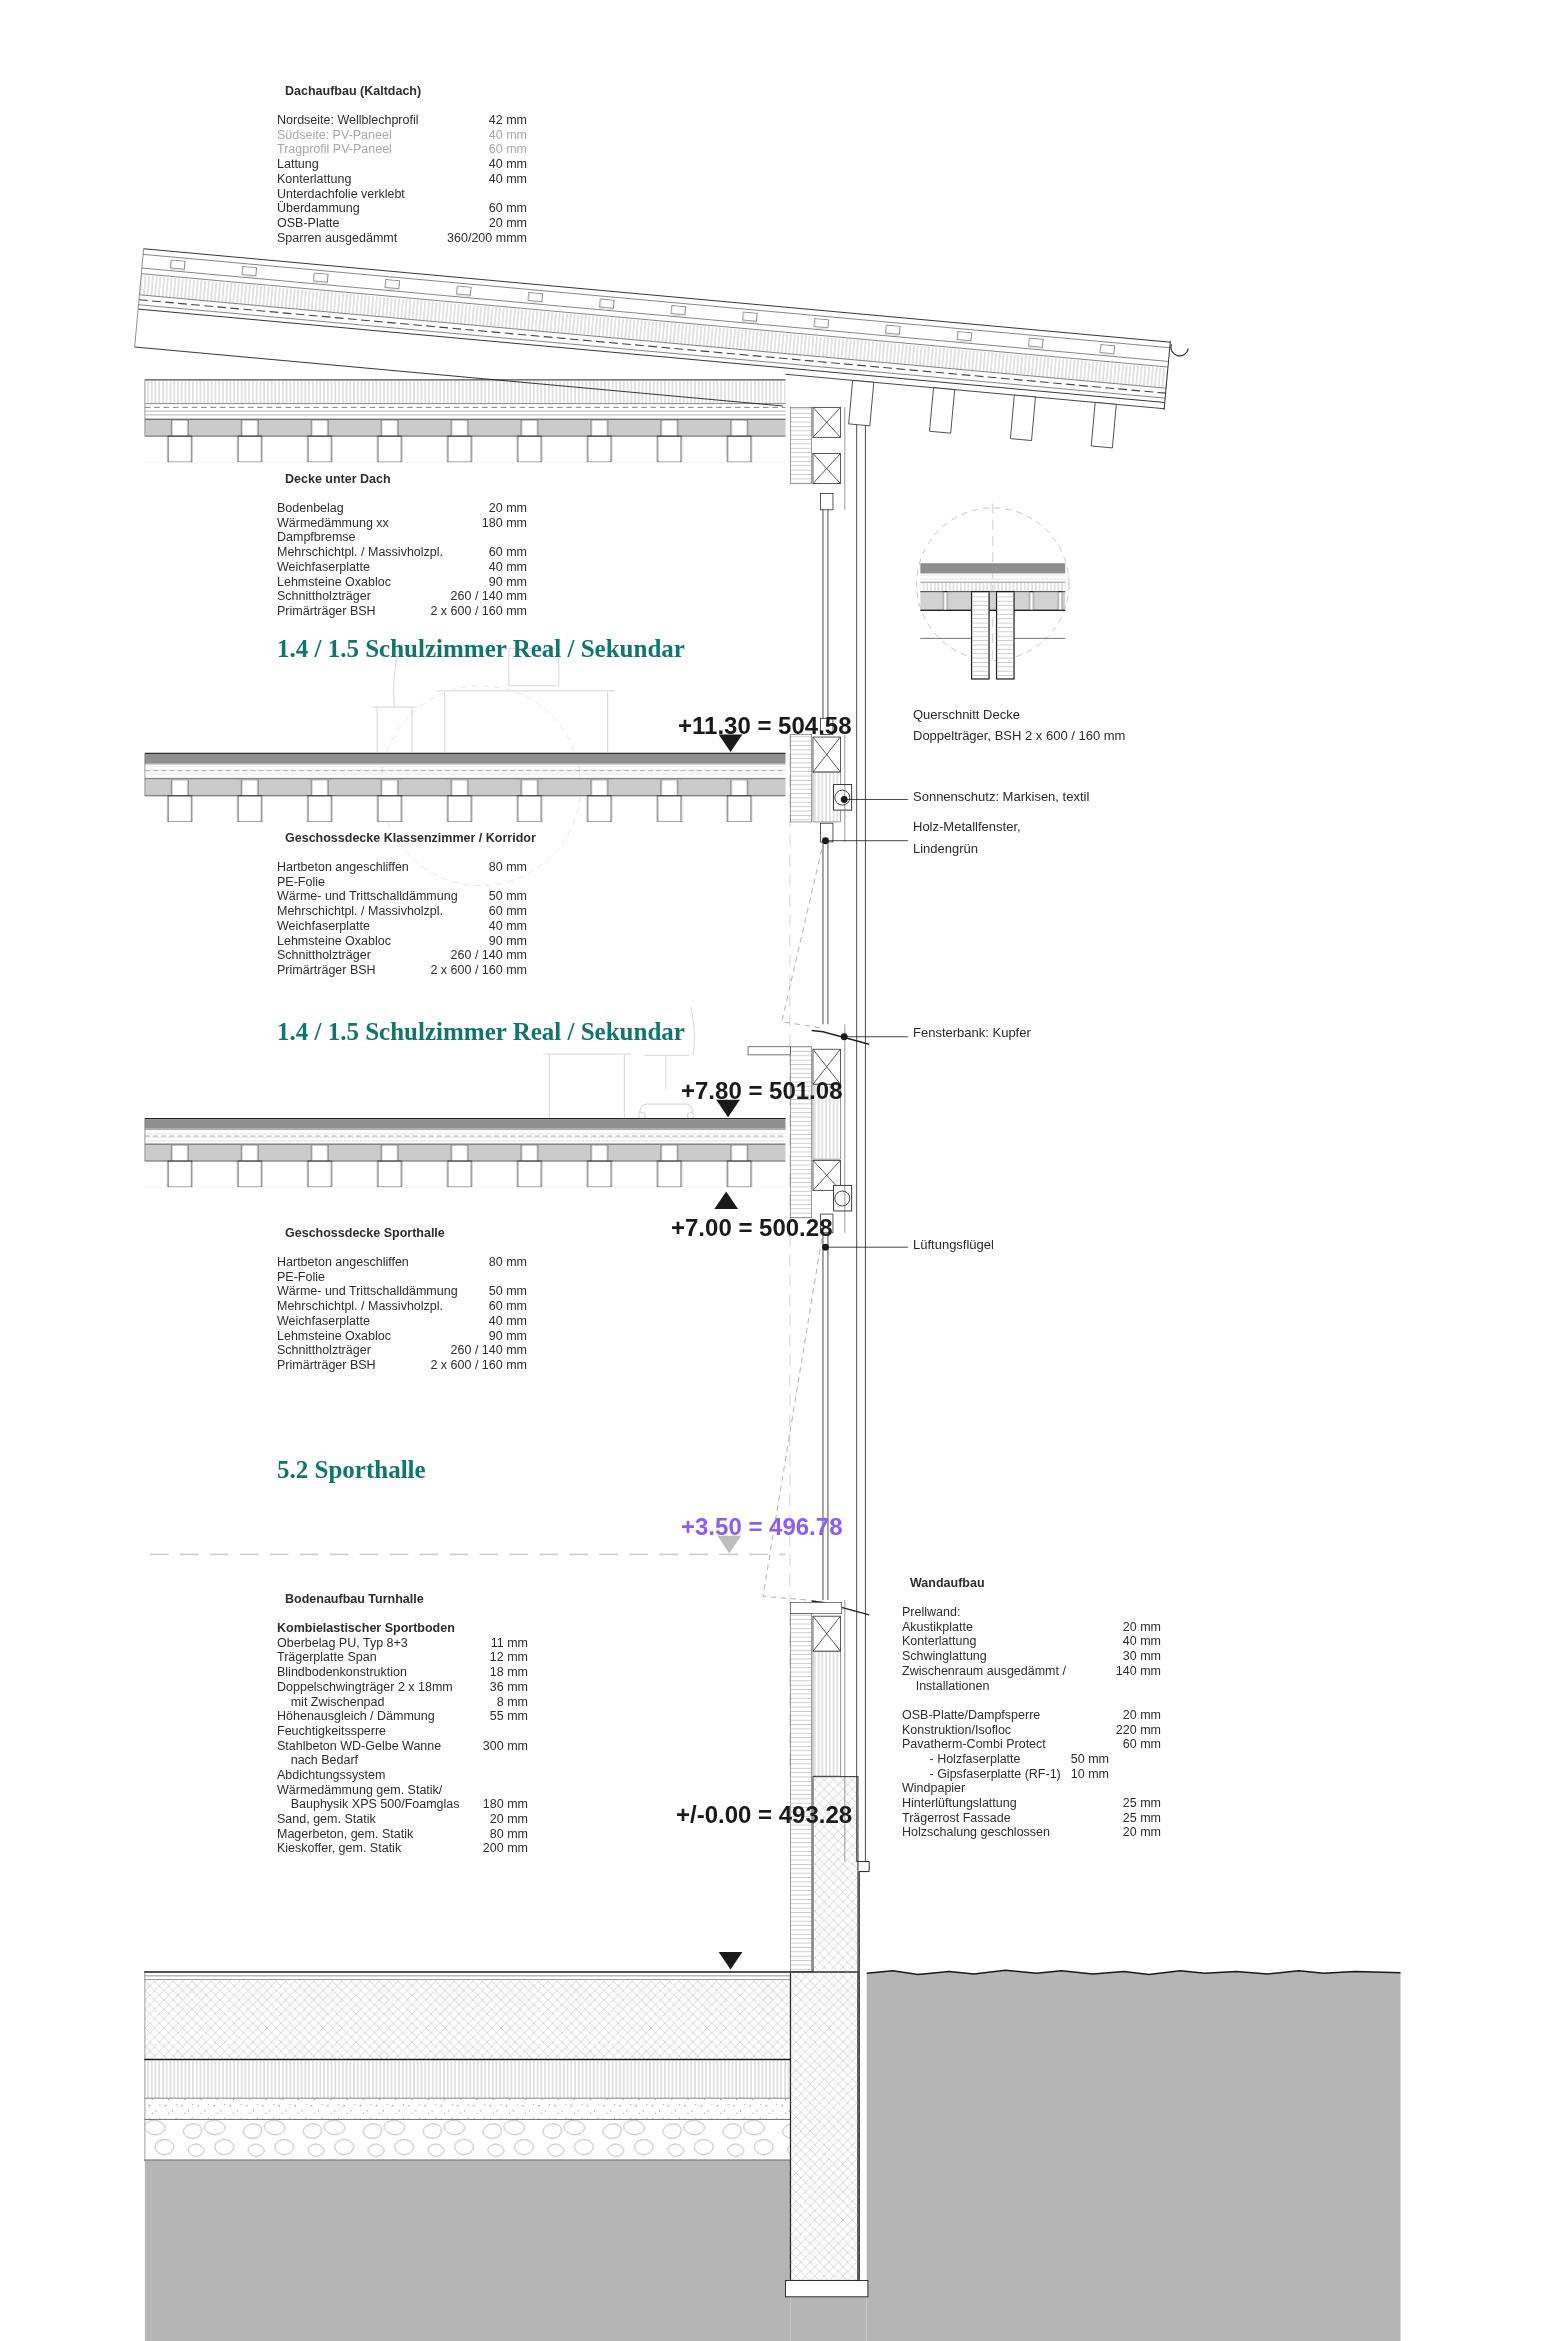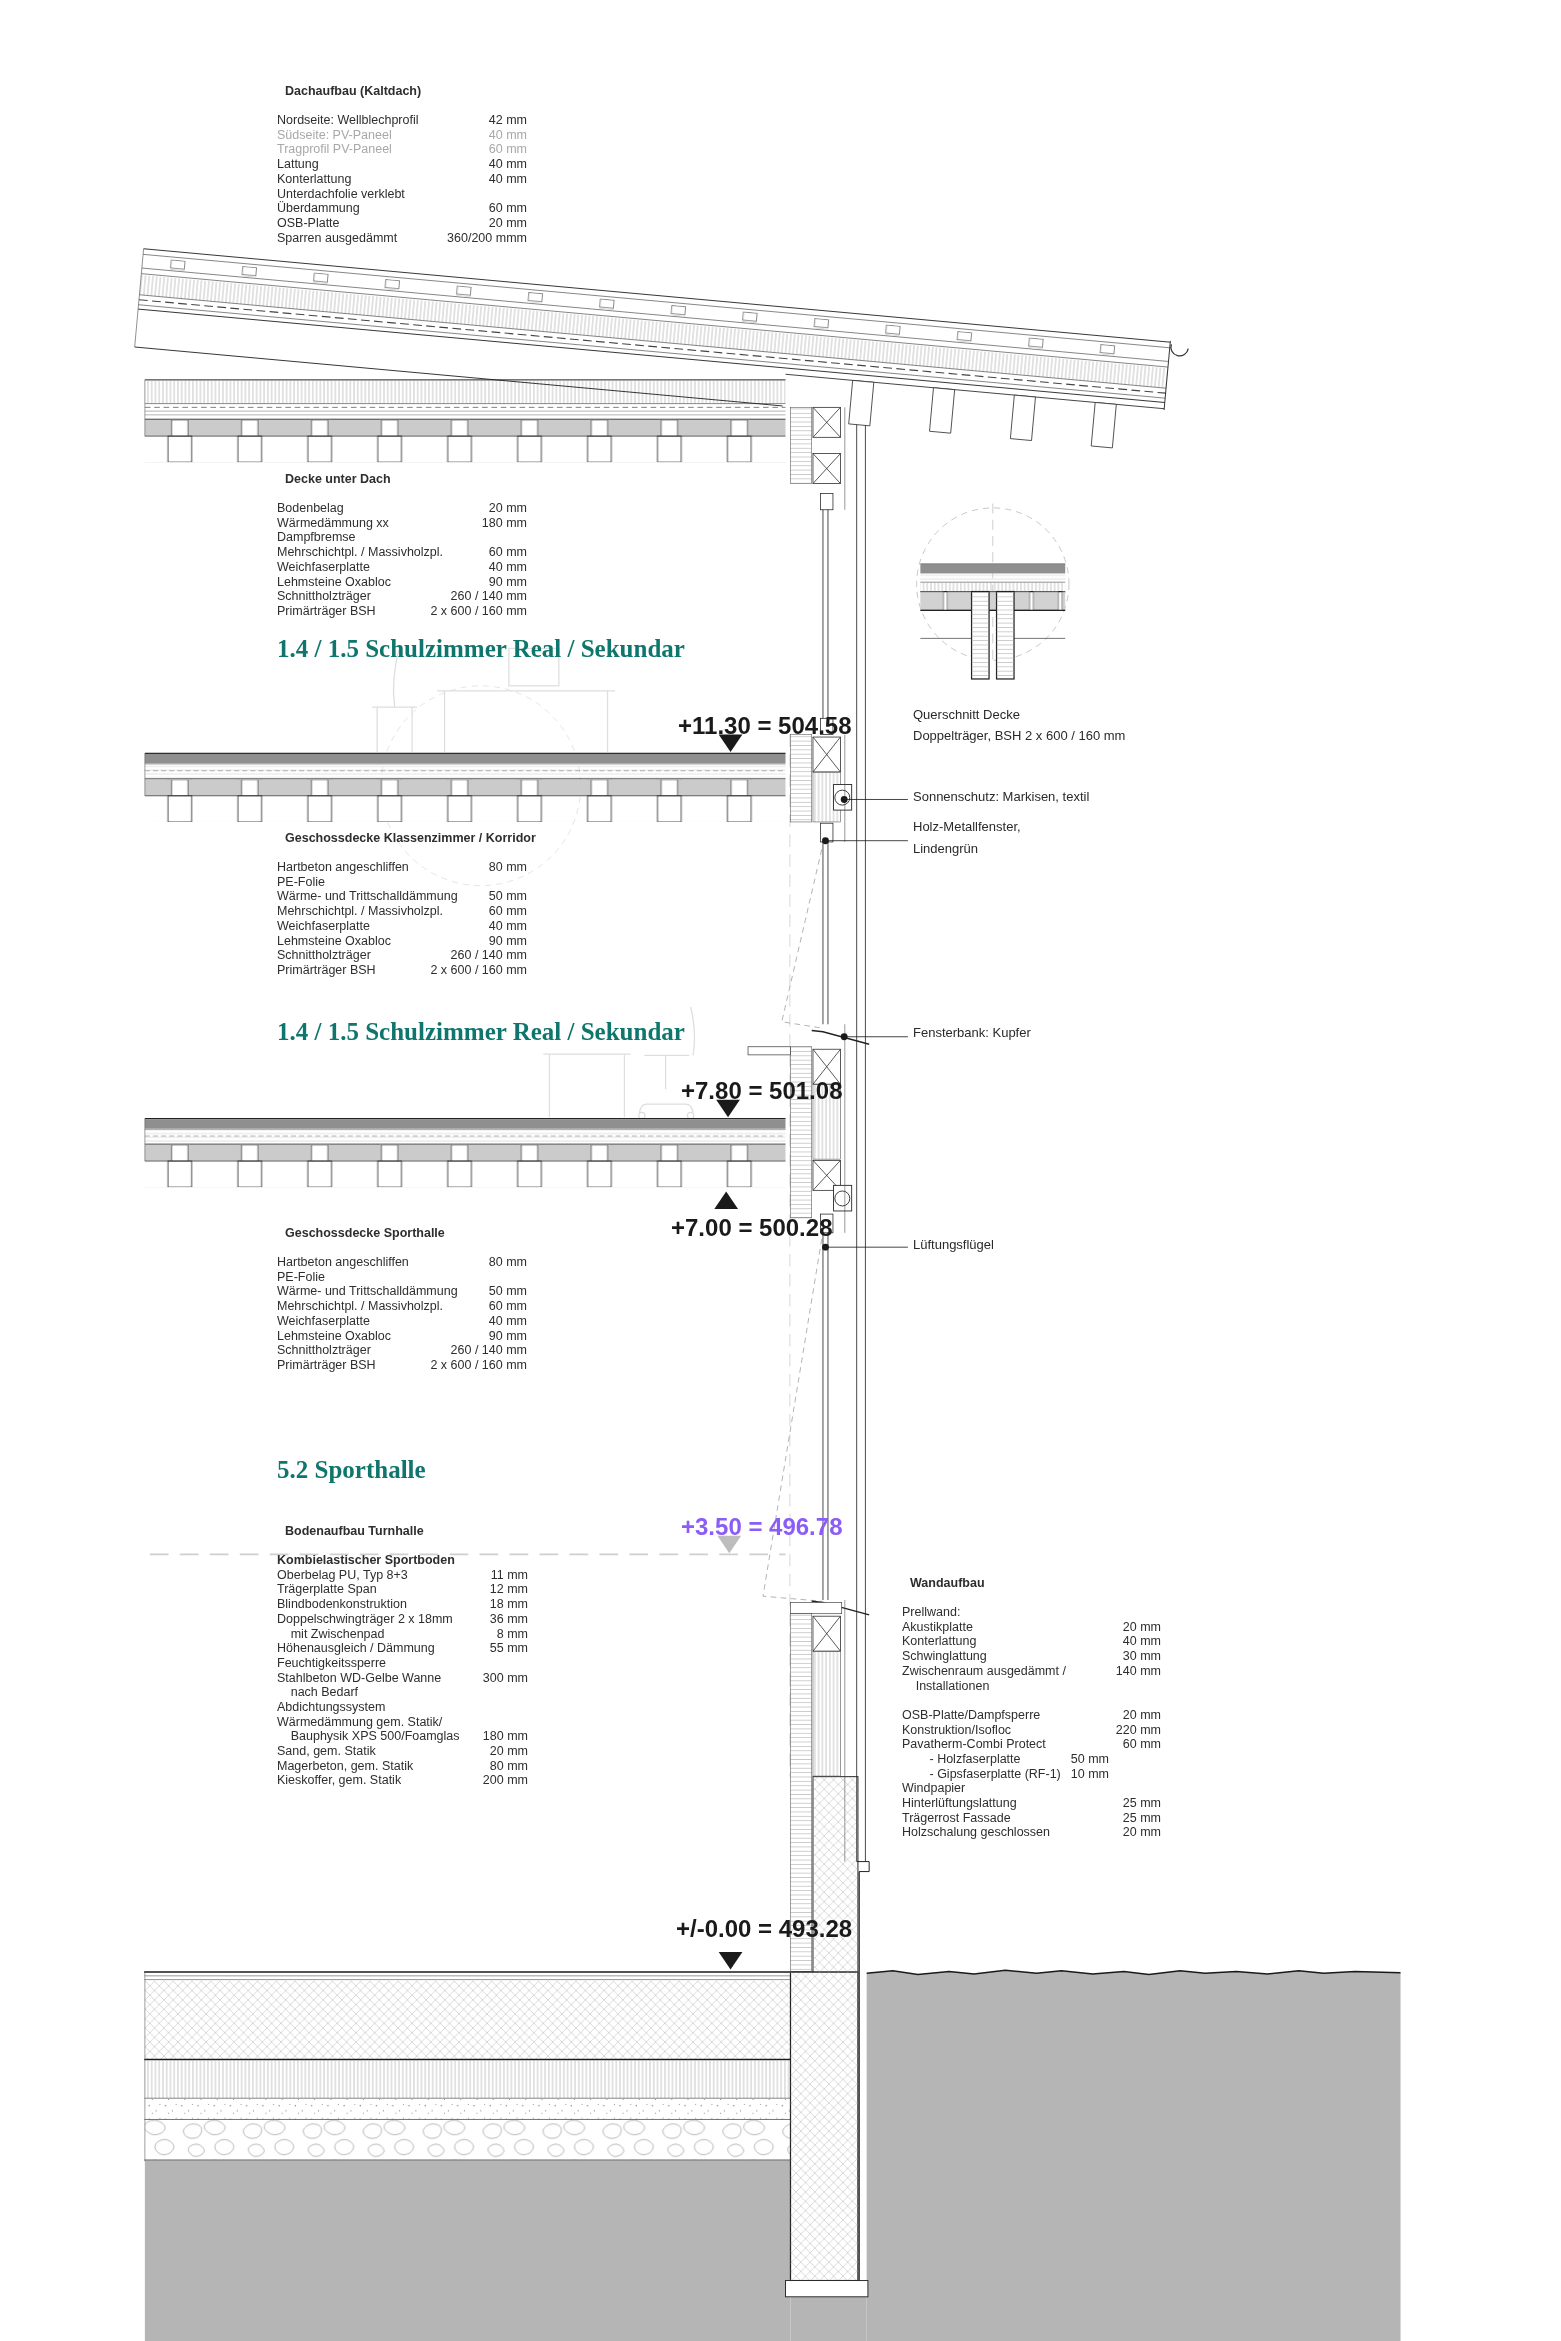--- a/index.html
+++ b/index.html
@@ -447,21 +447,21 @@
     </div>
         <div class="row">
       <span class="lbl">Primärträger BSH</span>
       <span class="val">2 x 600 / 160 mm</span>
     </div>
       </div>
 </div>
 
 <div class="serifh" style="left:277px;top:1456px">5.2 Sporthalle</div>
 
-<div class="tblock" style="left:277px;top:1524px;width:251px">
+<div class="tblock" style="left:277px;top:1592px;width:251px">
   <div class="btitle">Bodenaufbau Turnhalle</div>
   <div class="rows">
 
   <div class="row" data-bold="true">
       <span class="lbl">Kombielastischer Sportboden</span>
       <span class="val"></span>
     </div>
         <div class="row">
       <span class="lbl">Oberbelag PU, Typ 8+3</span>
       <span class="val">11 mm</span>
@@ -593,21 +593,21 @@
       <span class="lbl">Holzschalung geschlossen</span>
       <span class="val">20 mm</span>
     </div>
       </div>
 </div>
 
 <div class="lvl" style="left:678px;top:712px">+11.30 = 504.58</div>
 <div class="lvl" style="left:681px;top:1077px">+7.80 = 501.08</div>
 <div class="lvl" style="left:671px;top:1214px">+7.00 = 500.28</div>
 <div class="lvl muted" style="left:681px;top:1513px">+3.50 = 496.78</div>
-<div class="lvl" style="left:676px;top:1915px">+/-0.00 = 493.28</div>
+<div class="lvl" style="left:676px;top:1801px">+/-0.00 = 493.28</div>
 
 <div class="ann" style="left:913px;top:707px">Querschnitt Decke</div>
 <div class="ann" style="left:913px;top:728px">Doppelträger, BSH 2 x 600 / 160 mm</div>
 <div class="ann" style="left:913px;top:789px">Sonnenschutz: Markisen, textil</div>
 <div class="ann" style="left:913px;top:819px">Holz-Metallfenster,</div>
 <div class="ann" style="left:913px;top:841px">Lindengrün</div>
 <div class="ann" style="left:913px;top:1025px">Fensterbank: Kupfer</div>
 <div class="ann" style="left:913px;top:1237px">Lüftungsflügel</div>
 
 </div>

